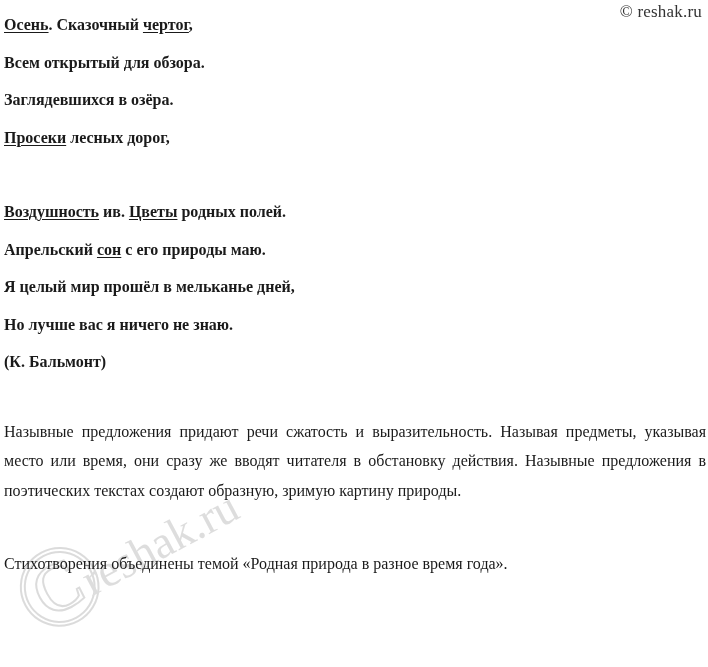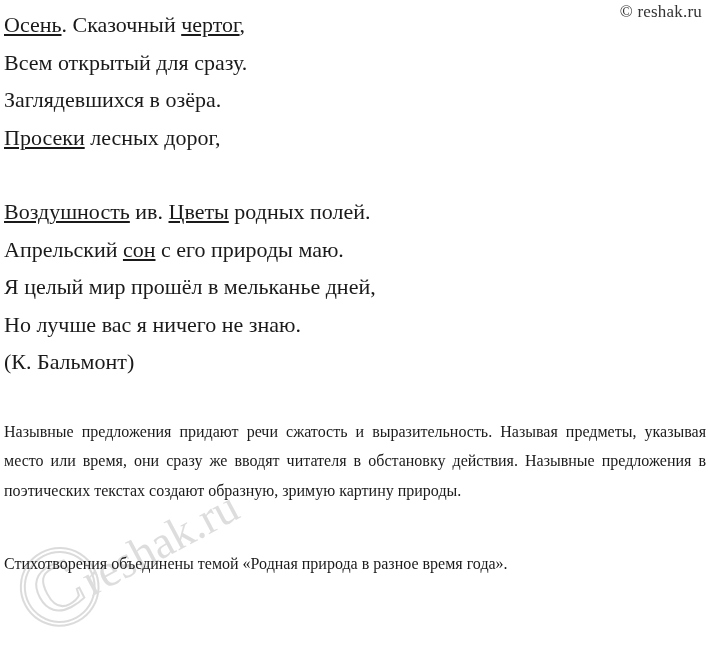--- a/index.html
+++ b/index.html
@@ -48,23 +48,24 @@
   .watermark-big svg {
     display: block;
   }
 
   .content {
     position: relative;
     z-index: 2;
   }
 
   .line {
-    font-size: 22px;
+    font-size: 16px;
     line-height: 37.5px;
     white-space: pre-wrap;
+    font-weight: bold;
   }
 
   .u {
     text-decoration: underline;
     text-underline-offset: 2px;
   }
 
   .gap {
     height: 37px;
   }
@@ -103,21 +104,21 @@
         <text x="14" y="112" font-family="Liberation Serif, serif" font-size="115" fill="none" stroke="#b9b9b9" stroke-width="2">©</text>
         <text x="82" y="98" font-family="Liberation Serif, serif" font-size="46" fill="#bdbdbd">reshak.ru</text>
       </g>
     </svg>
   </div>
 
   <div class="content">
 
     <div class="poem-block">
       <div class="line"><span class="u">Осень</span><span>. Сказочный </span><span class="u">чертог</span><span>,</span></div>
-      <div class="line"><span>Всем открытый для сразу.</span></div>
+      <div class="line"><span>Всем открытый для обзора.</span></div>
       <div class="line"><span>Заглядевшихся в озёра.</span></div>
       <div class="line"><span class="u">Просеки</span><span> лесных дорог,</span></div>
     </div>
 
     <div class="gap"></div>
 
     <div class="poem-block">
       <div class="line"><span class="u">Воздушность</span><span> ив. </span><span class="u">Цветы</span><span> родных полей.</span></div>
       <div class="line"><span>Апрельский </span><span class="u">сон</span><span> с его природы маю.</span></div>
       <div class="line"><span>Я целый мир прошёл в мельканье дней,</span></div>

